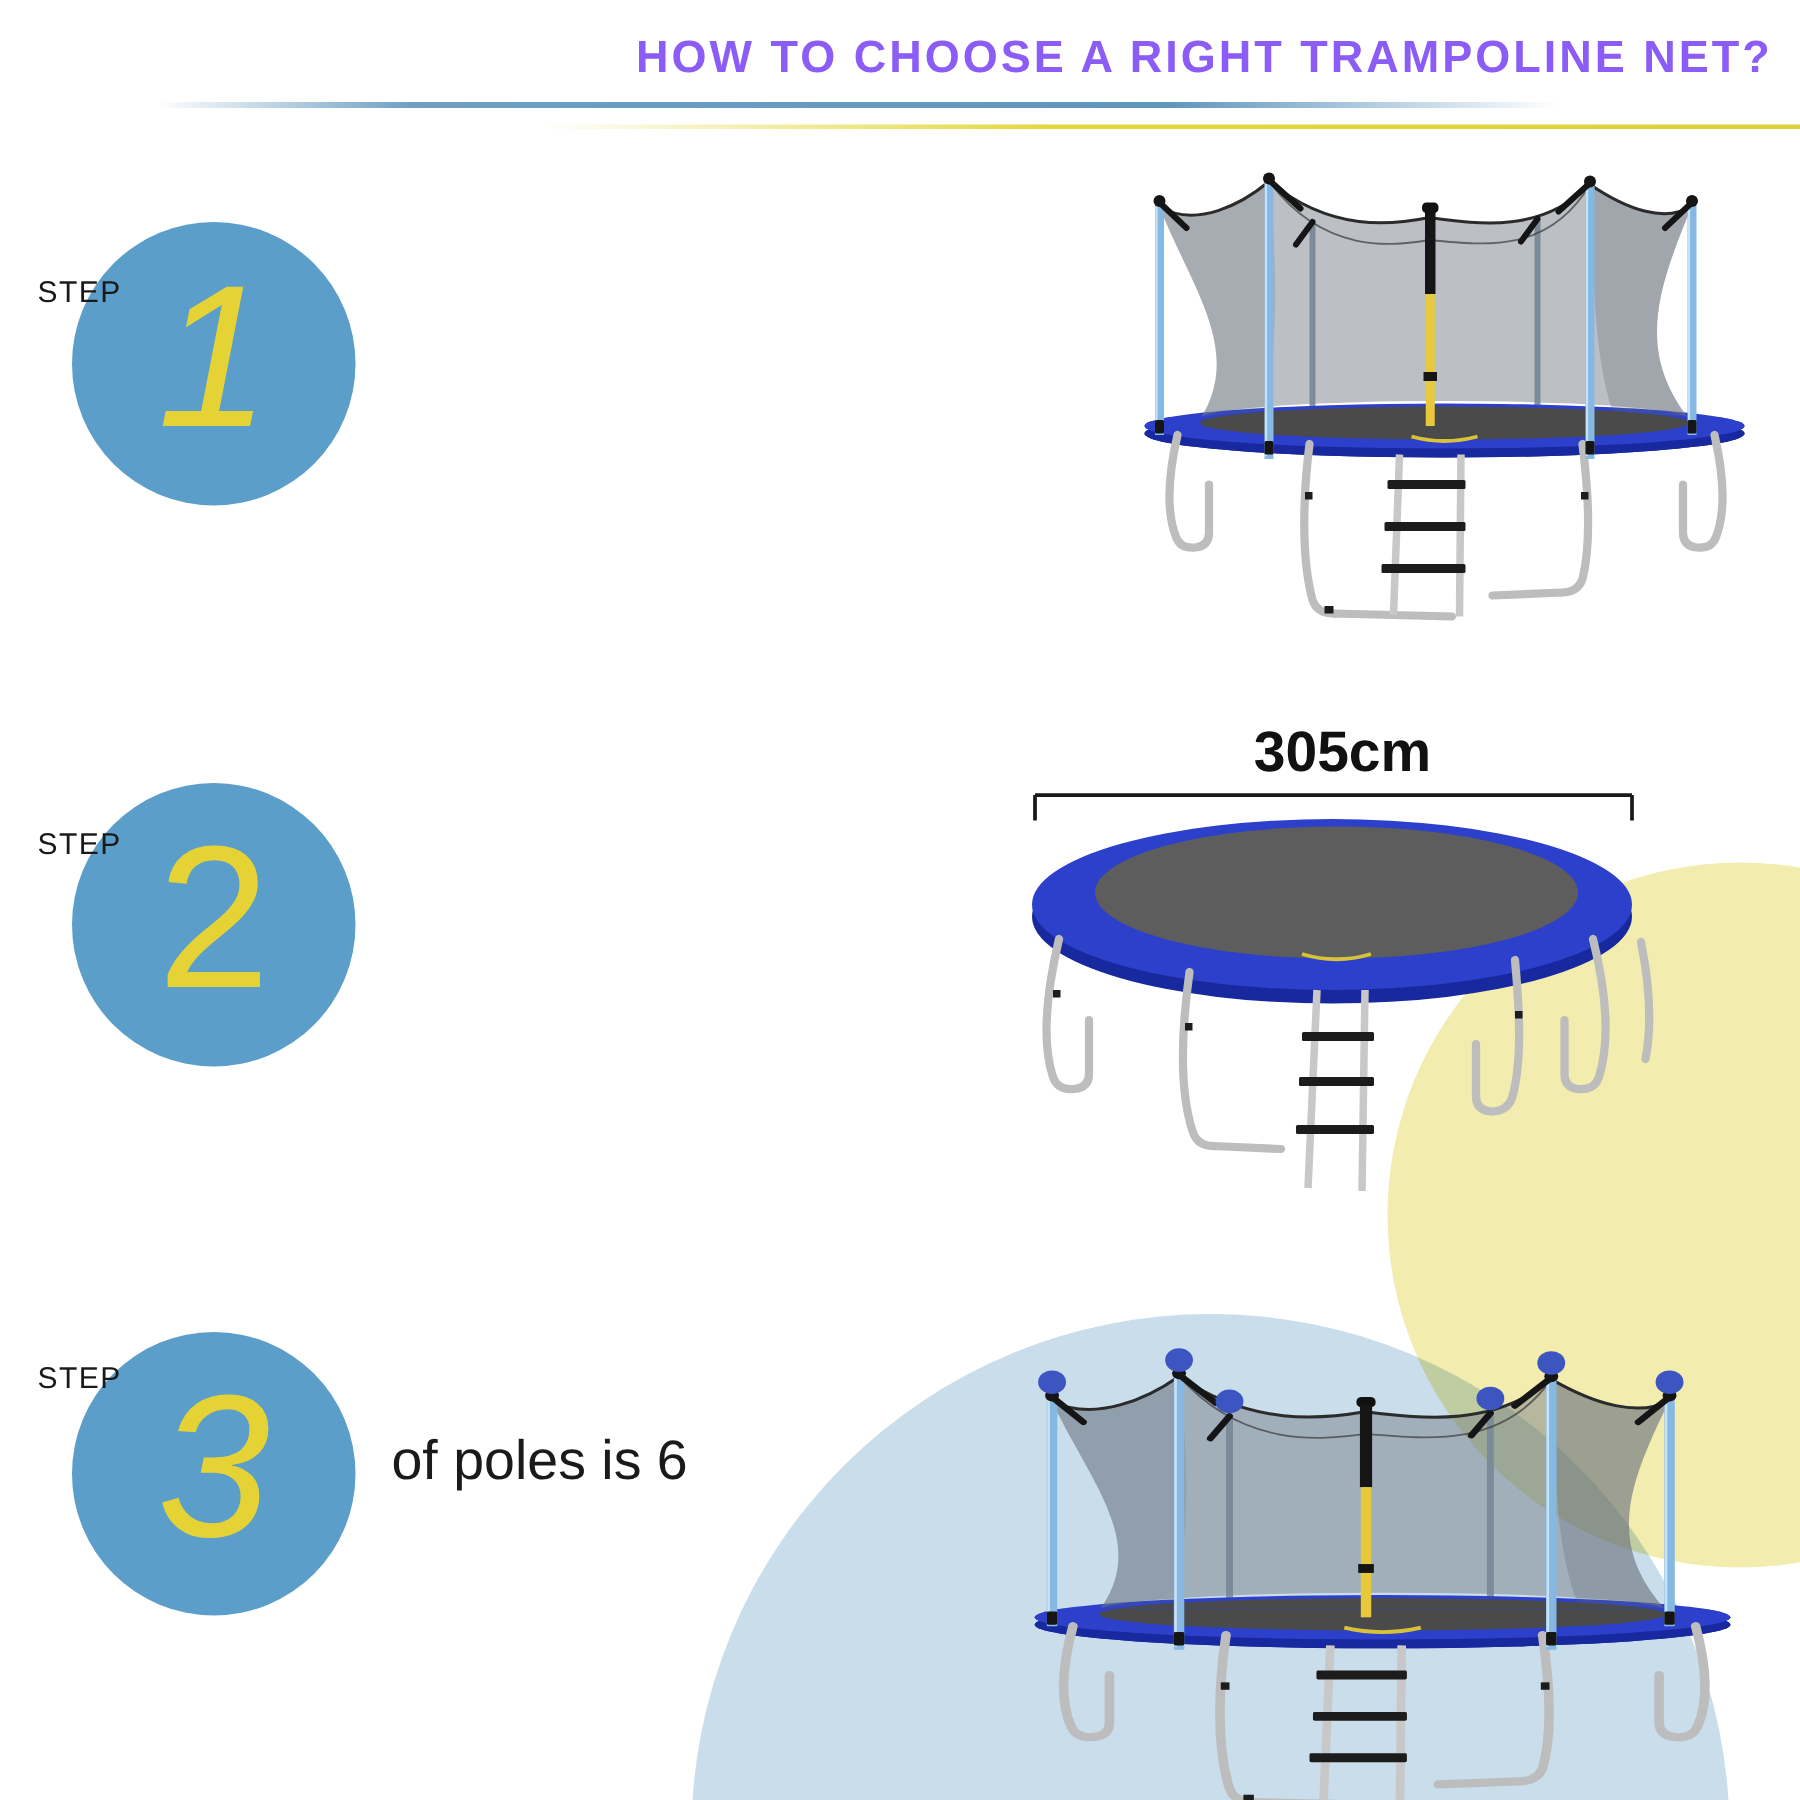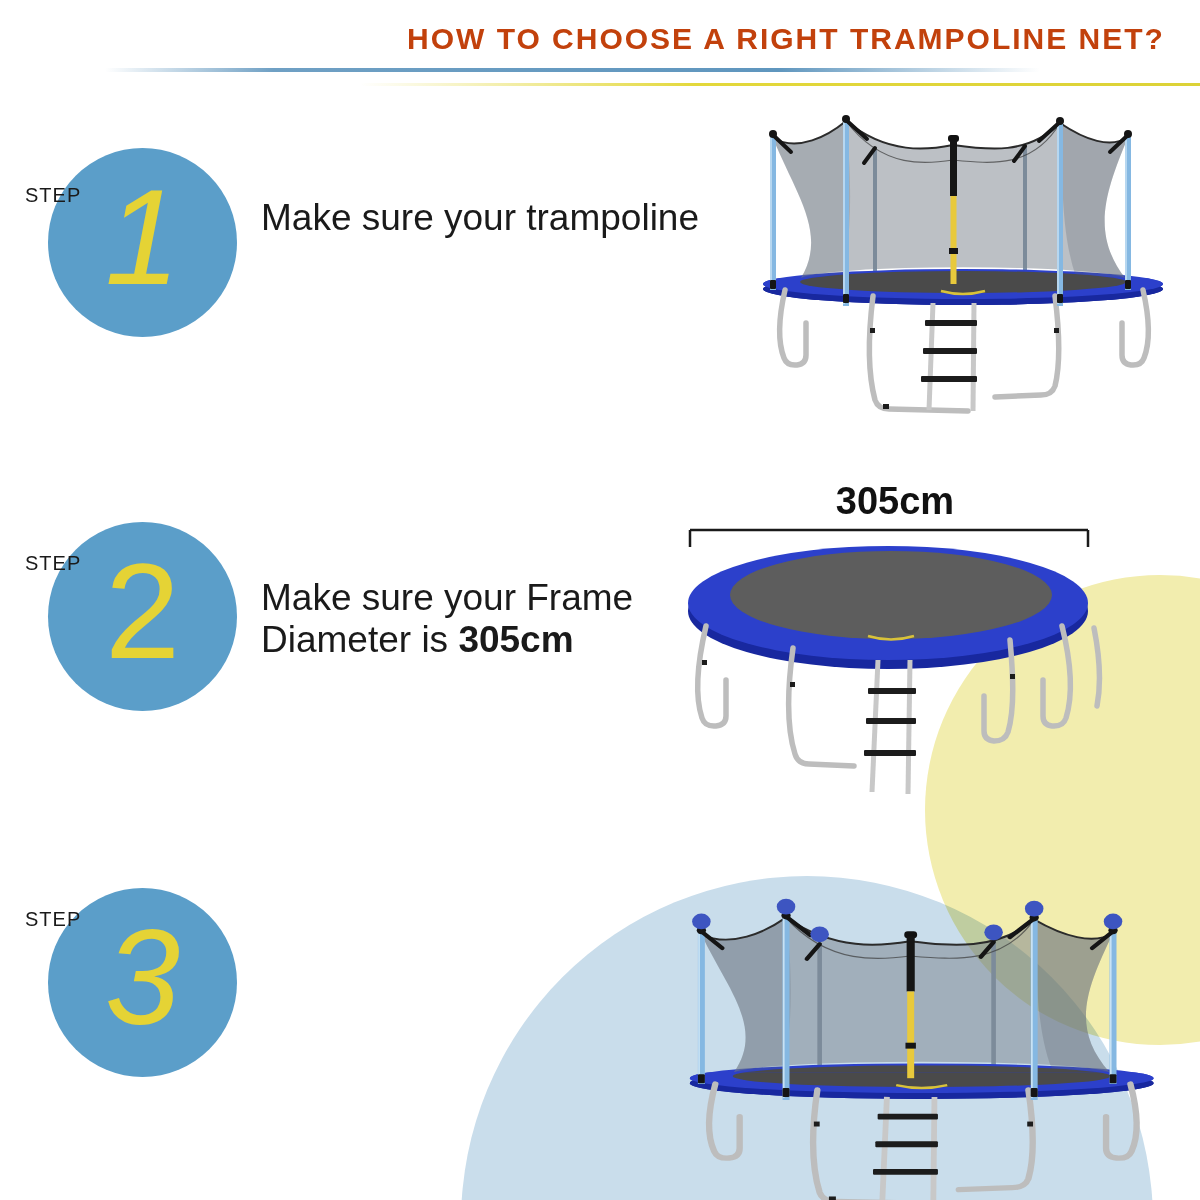--- a/index.html
+++ b/index.html
@@ -1,22 +1,22 @@
 <!DOCTYPE html>
 <html><head>
 <meta charset="utf-8">
 <style>
   html,body{margin:0;padding:0;background:#fff;}
   .canvas{position:relative;width:1200px;height:1200px;background:#ffffff;overflow:hidden;
           font-family:"Liberation Sans",sans-serif;color:#111;}
   .bg-circle{position:absolute;border-radius:50%;}
   .bg-blue{left:461px;top:876px;width:692px;height:692px;background:#C9DDEB;}
   .bg-yellow{left:925px;top:575px;width:470px;height:470px;background:#F2EDAE;mix-blend-mode:multiply;}
-  .title{position:absolute;left:407px;top:22px;font-size:30px;font-weight:bold;
-         letter-spacing:2px;white-space:nowrap;color:#c2410c;text-align:right;}
+  .title{position:absolute;left:424px;top:22px;font-size:30px;font-weight:bold;
+         letter-spacing:2px;white-space:nowrap;color:#8b5cf6;text-align:right;}
   .line-blue{position:absolute;left:105px;top:68px;width:935px;height:4px;border-radius:2px;
          background:linear-gradient(90deg,rgba(110,160,196,0) 0%,#6FA0C4 18%,#5F96BE 72%,rgba(95,150,190,0) 100%);}
   .line-yellow{position:absolute;left:360px;top:83px;width:840px;height:3px;
          background:linear-gradient(90deg,rgba(227,216,59,0) 0%,#E3D83B 40%,#DCD237 100%);}
   .step-badge{position:absolute;left:48px;width:189px;height:189px;border-radius:50%;background:#5B9EC9;}
   .step-num{position:absolute;width:100%;top:50%;transform:translateY(-54%);text-align:center;
          font-size:135px;line-height:1;color:#E5D335;}
   .it{font-style:italic;}
   .step-label{position:absolute;left:25px;font-size:20px;letter-spacing:1px;color:#1a1a1a;}
   .step-text{position:absolute;left:261px;font-size:37px;line-height:42px;color:#1a1a1a;}
@@ -134,34 +134,29 @@
 
   <div class="title">HOW TO CHOOSE A RIGHT TRAMPOLINE NET?</div>
   <div class="line-blue"></div>
   <div class="line-yellow"></div>
 
   <div class="step-badge" style="top:148px">
     <div class="step-num it">1</div>
   </div>
   <div class="step-label" style="top:184px">STEP</div>
   <div class="step-text" style="top:197px">
-    <div>Make sure your trampoline</div>
   </div>
   <svg class="ill" style="left:733px;top:108px" width="470" height="330" viewBox="0 0 470 330">
     <use href="#tramp"></use>
   </svg>
 
   <div class="step-badge" style="top:522px">
     <div class="step-num">2</div>
   </div>
   <div class="step-label" style="top:552px">STEP</div>
-  <div class="step-text" style="top:577px">
-    <div>Make sure your Frame</div>
-    <div><span>Diameter is </span><b>305cm</b></div>
-  </div>
   <svg class="ill" style="left:658px;top:468px" width="445" height="340" viewBox="0 0 445 340">
     <text x="237" y="46" text-anchor="middle" font-size="38" font-weight="bold" fill="#111">305cm</text>
     <path d="M32,62 L430,62 M32,62 L32,79 M430,62 L430,79" stroke="#1A1A1A" stroke-width="2.5" fill="none"></path>
     <g>
       <ellipse cx="230" cy="143" rx="200" ry="58" fill="#18289F"></ellipse>
       <ellipse cx="230" cy="135" rx="200" ry="57" fill="#2C40CB"></ellipse>
       <ellipse cx="233" cy="127" rx="161" ry="44" fill="#5D5D5D"></ellipse>
     </g>
     <path d="M210,168 q23,7 46,0" stroke="#D8C23A" stroke-width="2.5" fill="none"></path>
     <g stroke="#BDBDBD" stroke-width="5.5" fill="none" stroke-linecap="round">
@@ -185,20 +180,21 @@
         <rect x="352" y="206" width="5" height="5"></rect>
       <rect x="44" y="192" width="5" height="5"></rect>
     </g>
   </svg>
 
   <div class="step-badge" style="top:888px">
     <div class="step-num it">3</div>
   </div>
   <div class="step-label" style="top:908px">STEP</div>
   <div class="step-text" style="top:953px">
+    <div>of poles is 6</div>
   </div>
   <svg class="ill" style="left:655px;top:885px" width="545" height="345" viewBox="0 -20 470 350" preserveAspectRatio="none">
     <use href="#tramp"></use>
     <g fill="#3D55C1">
       <circle cx="40" cy="17" r="8"></circle>
       <circle cx="113" cy="2" r="8"></circle>
       <circle cx="142" cy="30" r="8"></circle>
       <circle cx="292" cy="28" r="8"></circle>
       <circle cx="327" cy="4" r="8"></circle>
       <circle cx="395" cy="17" r="8"></circle>

